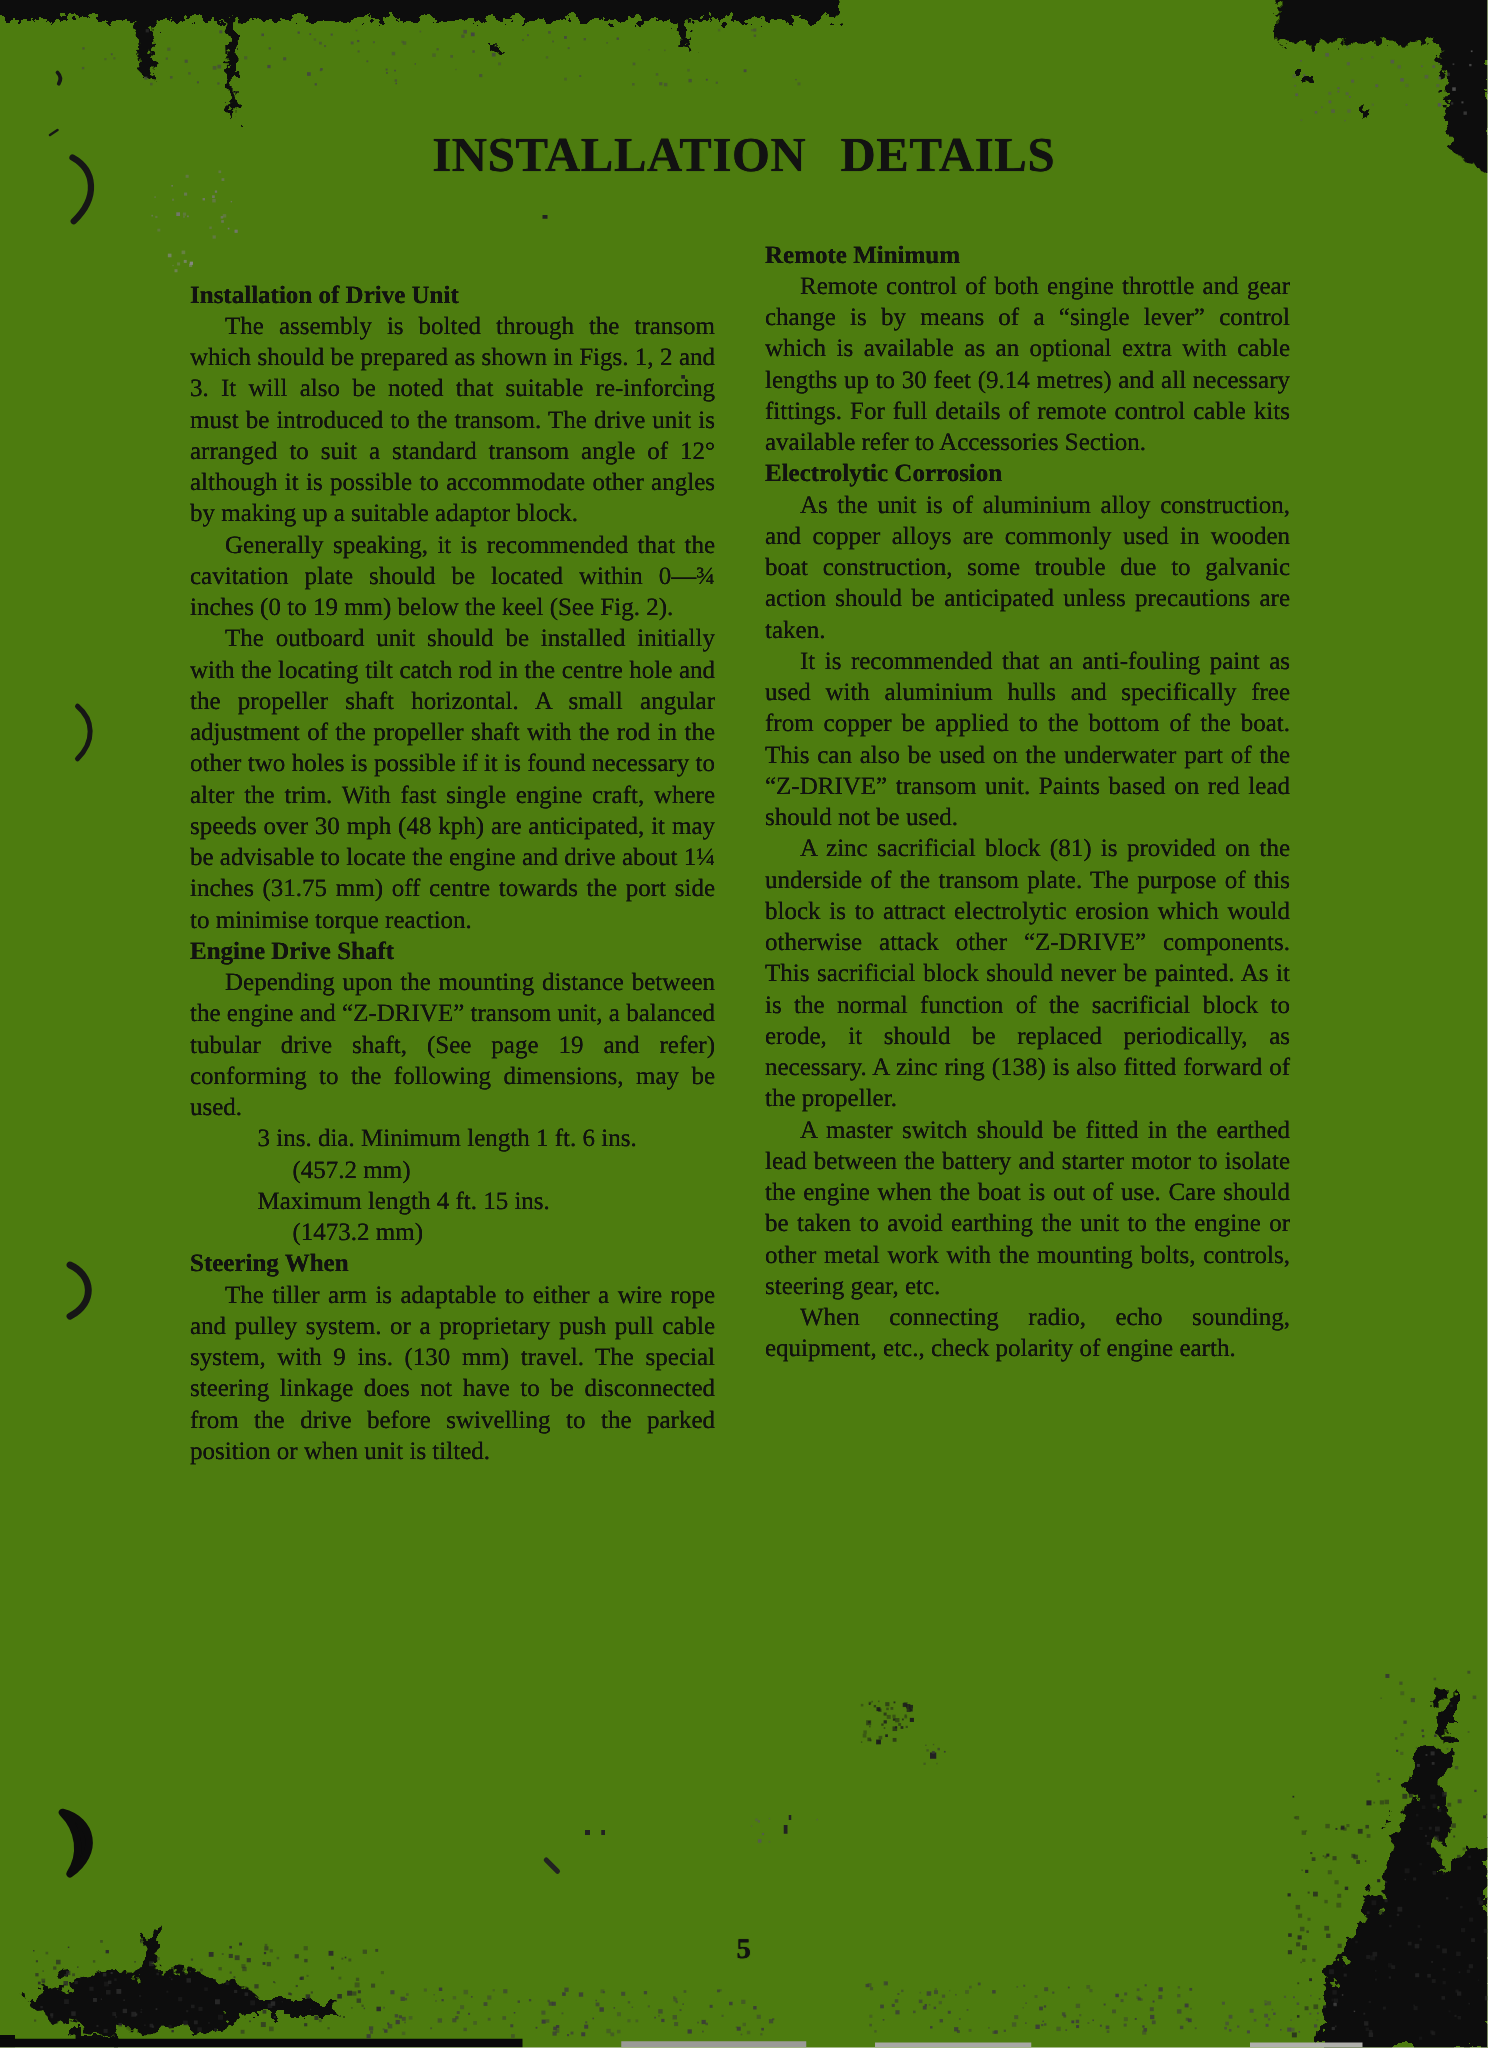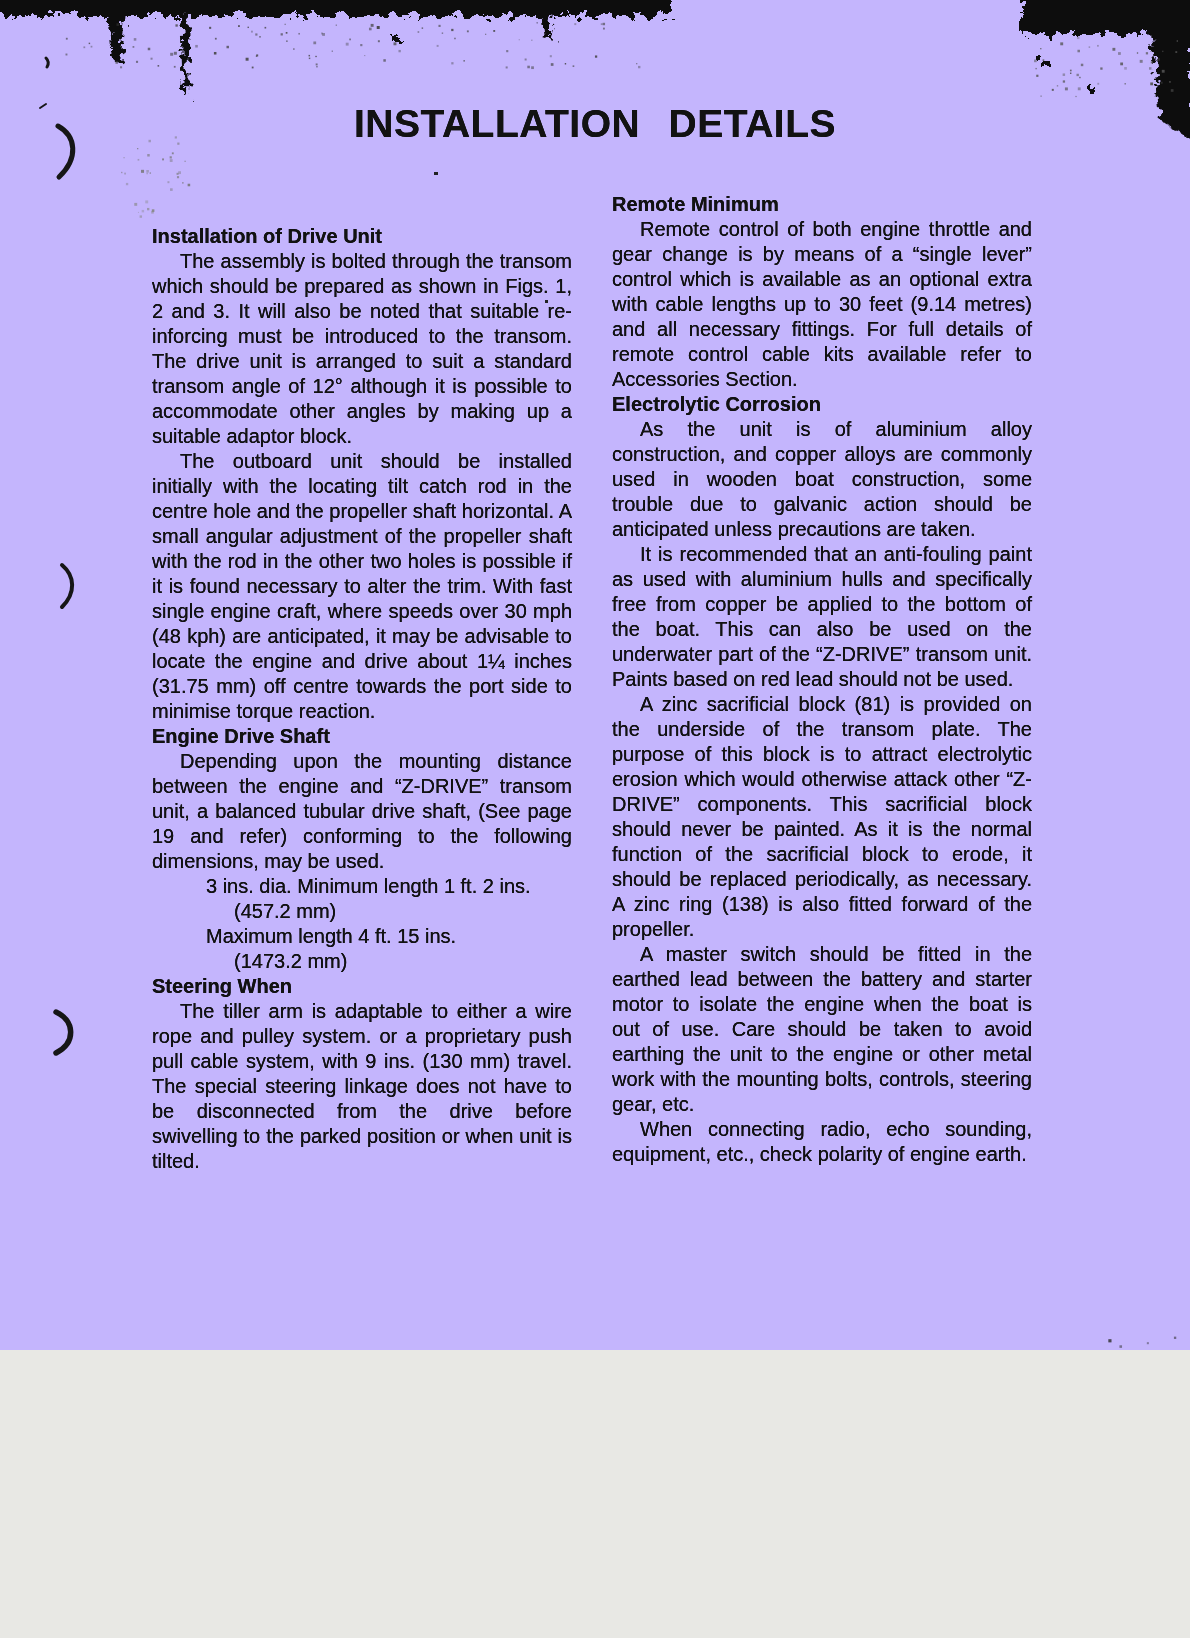--- a/index.html
+++ b/index.html
@@ -1,19 +1,19 @@
 <!DOCTYPE html>
 <html><head>
 <meta charset="utf-8">
 <style>
   html,body{margin:0;padding:0;background:#e8e8e4;}
   .page{
-    position:relative;width:1190px;height:1350px;margin:0 auto;
-    background:#c4b5fd;overflow:hidden;
-    font-family:Liberation Sans, sans-serif;color:#121212;
+    position:relative;width:1190px;height:1638px;margin:0 auto;
+    background:#4d7c0f;overflow:hidden;
+    font-family:Liberation Serif, serif;color:#121212;
   }
   .title{
     position:absolute;top:102px;left:0;width:100%;margin:0;
     text-align:center;font-size:39px;font-weight:bold;
     letter-spacing:.5px;word-spacing:17px;
     text-shadow:0 0 .6px #000;
   }
   .col{
     position:absolute;top:192px;width:420px;
     font-size:20px;line-height:25px;text-align:justify;
@@ -961,24 +961,25 @@
         <rect x="614.868527704323" y="1472.6725632779637" width="1.4412742082221779" height="1.4412742082221779" fill="#555" opacity="0.4054202547554952"></rect>
         <rect x="606.1701950552734" y="1456.2341469904568" width="1.827405585361368" height="1.827405585361368" fill="#555" opacity="0.7961693721107064"></rect>
       </g>
   </svg>
 
   <h1 class="title">INSTALLATION DETAILS</h1>
 
   <div class="col col-left">
     <h3>Installation of Drive Unit</h3>
     <p>The assembly is bolted through the transom which should be prepared as shown in Figs. 1, 2 and 3. It will also be noted that suitable re-inforcing must be introduced to the transom. The drive unit is arranged to suit a standard transom angle of 12° although it is possible to accommodate other angles by making up a suitable adaptor block.</p>
+    <p>Generally speaking, it is recommended that the cavitation plate should be located within 0—¾ inches (0 to 19 mm) below the keel (See Fig. 2).</p>
     <p>The outboard unit should be installed initially with the locating tilt catch rod in the centre hole and the propeller shaft horizontal. A small angular adjustment of the propeller shaft with the rod in the other two holes is possible if it is found necessary to alter the trim. With fast single engine craft, where speeds over 30 mph (48 kph) are anticipated, it may be advisable to locate the engine and drive about 1¼ inches (31.75 mm) off centre towards the port side to minimise torque reaction.</p>
     <h3 class="h-sp2">Engine Drive Shaft</h3>
     <p>Depending upon the mounting distance between the engine and “Z-DRIVE” transom unit, a balanced tubular drive shaft, (See page 19 and refer) conforming to the following dimensions, may be used.</p>
-    <p class="spec">3 ins. dia. Minimum length 1 ft. 2 ins.</p>
+    <p class="spec">3 ins. dia. Minimum length 1 ft. 6 ins.</p>
     <p class="spec-sub">(457.2 mm)</p>
     <p class="spec">Maximum length 4 ft. 15 ins.</p>
     <p class="spec-sub">(1473.2 mm)</p>
     <h3 class="h-sp2">Steering When</h3>
     <p>The tiller arm is adaptable to either a wire rope and pulley system. or a proprietary push pull cable system, with 9 ins. (130 mm) travel. The special steering linkage does not have to be disconnected from the drive before swivelling to the parked position or when unit is tilted.</p>
   </div>
 
   <div class="col col-right">
     <h3>Remote Minimum</h3>
     <p>Remote control of both engine throttle and gear change is by means of a “single lever” control which is available as an optional extra with cable lengths up to 30 feet (9.14 metres) and all necessary fittings. For full details of remote control cable kits available refer to Accessories Section.</p>

